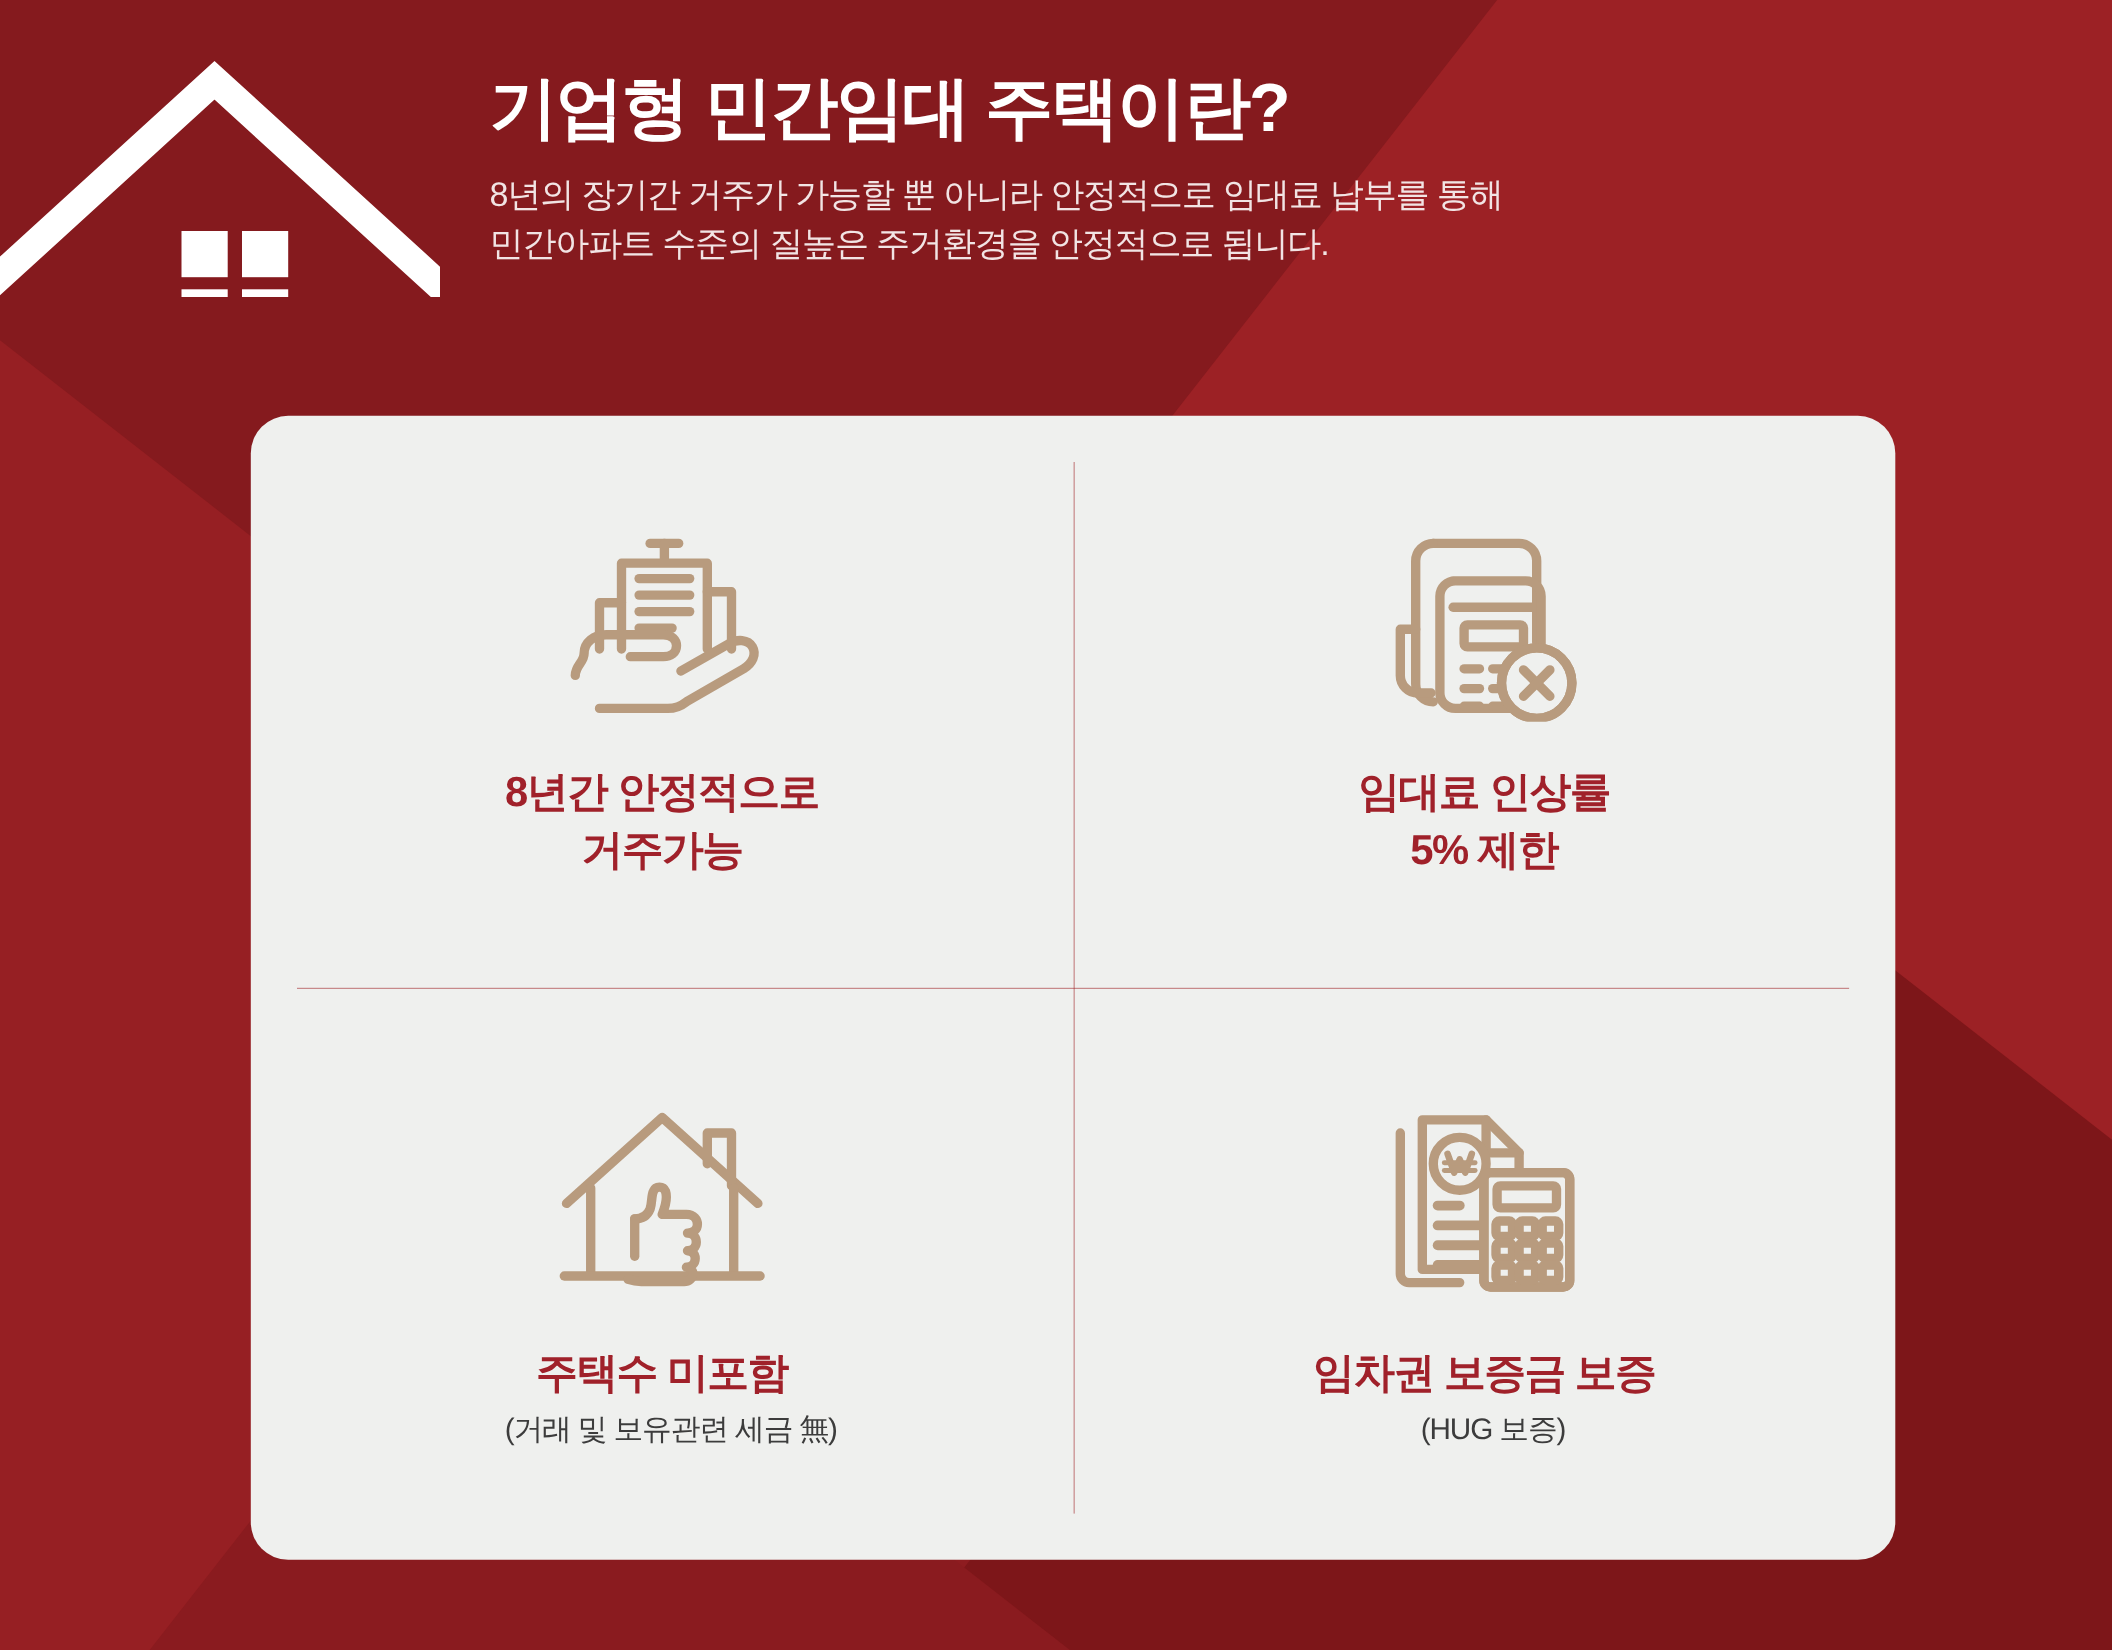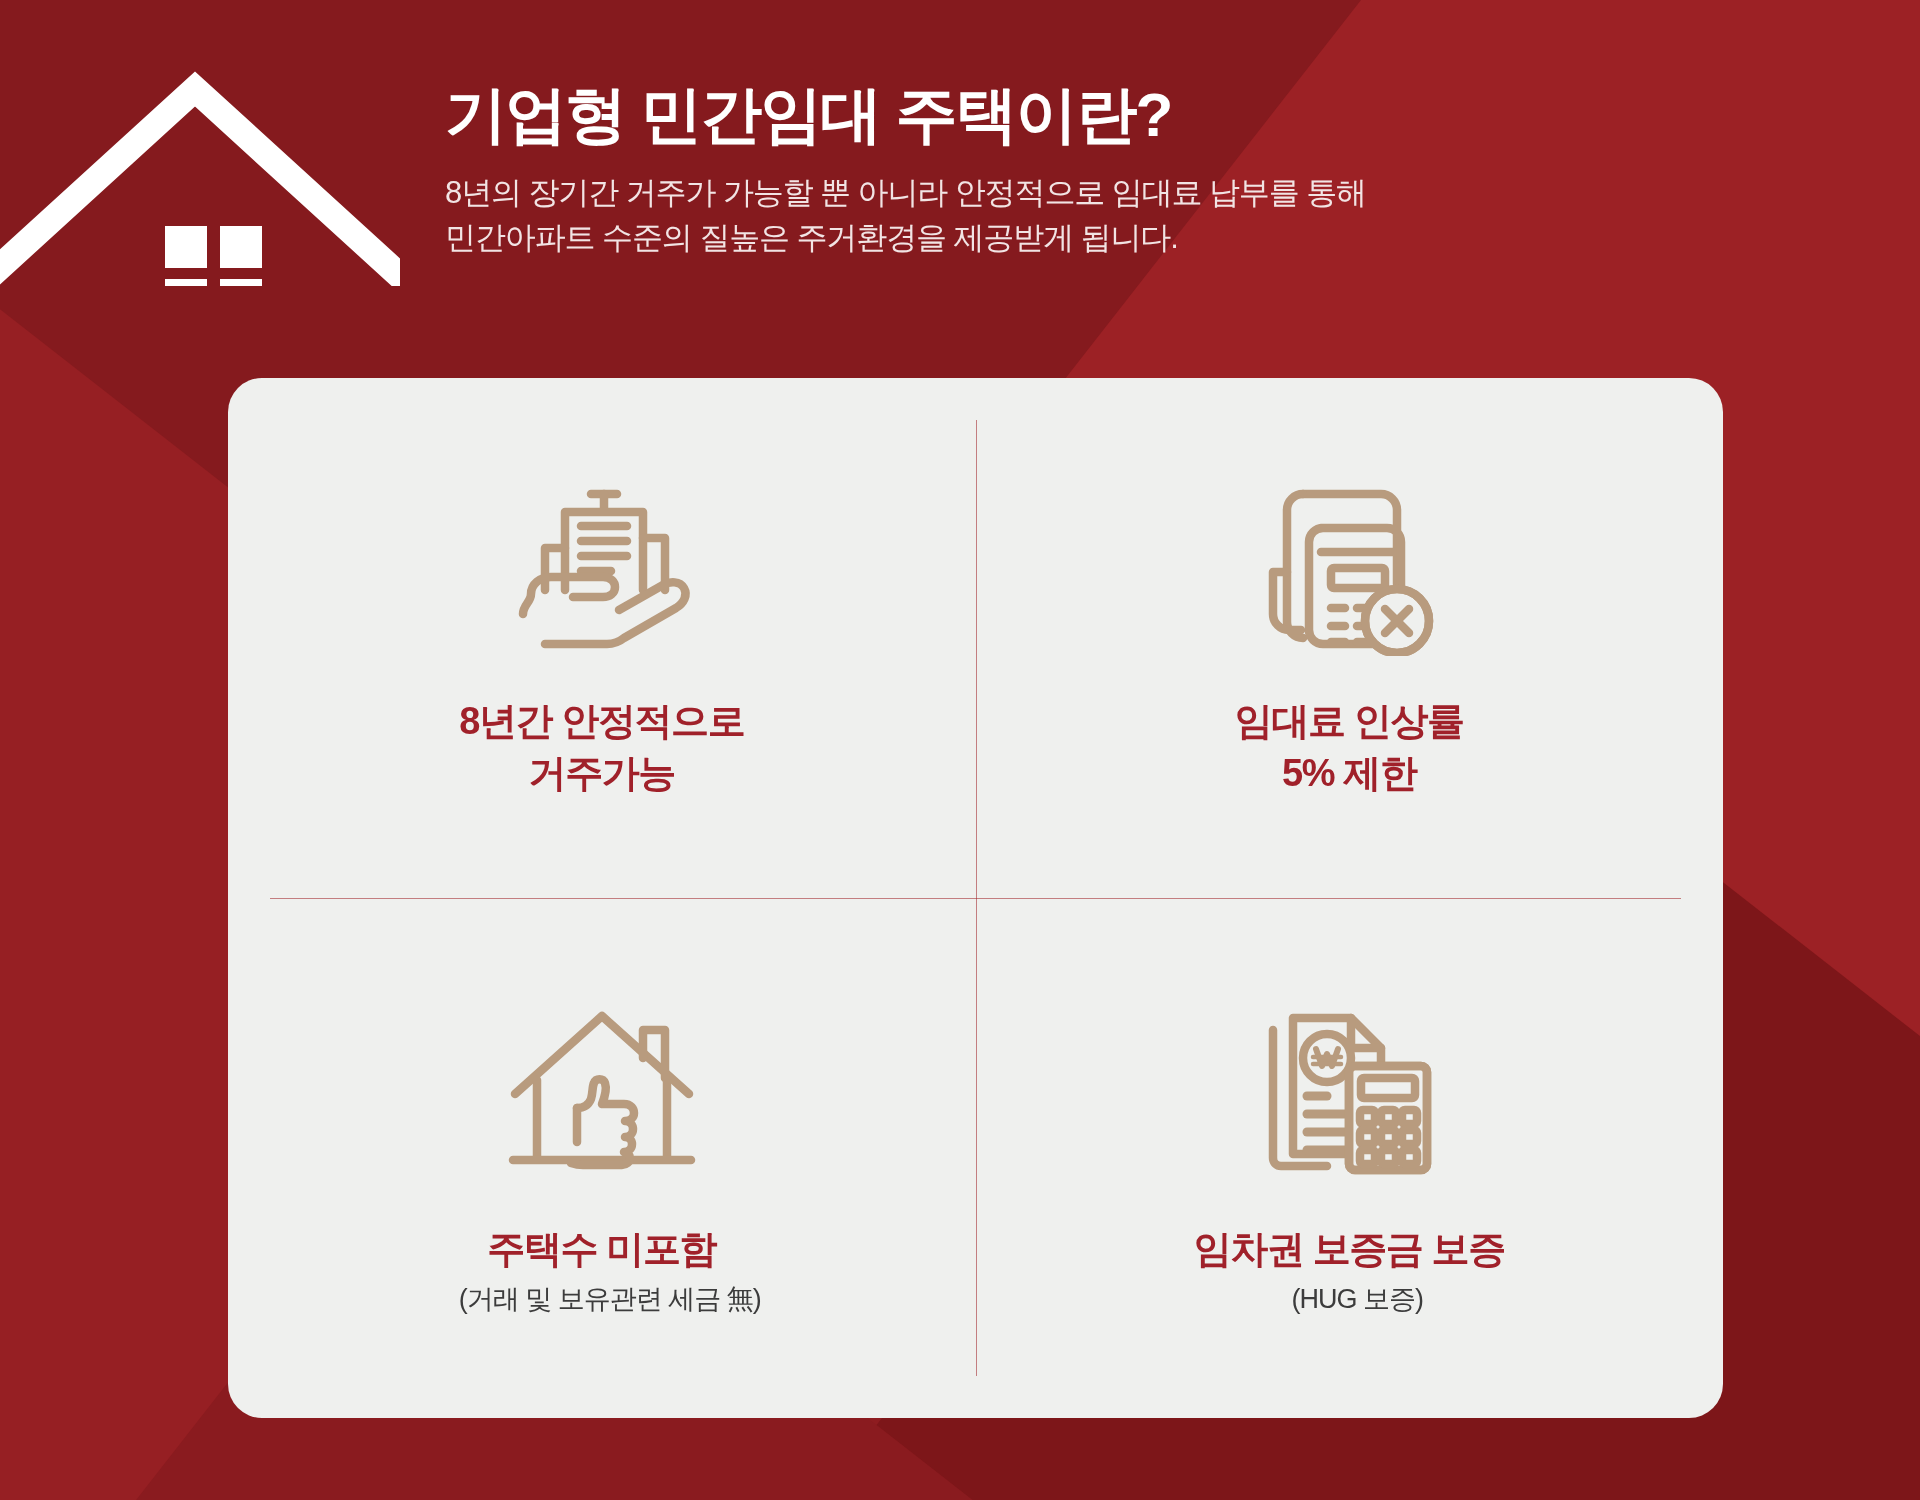--- a/index.html
+++ b/index.html
@@ -61,21 +61,21 @@
   .wedge-f {
     top:330px; left:-780px;
     width:1200px; height:1200px;
     transform:rotate(38deg);
     background:#961f23;
   }
 
   
   #header {
     position:absolute;
-    top:16px; left:0;
+    top:0; left:0;
     width:1828px;
     height:300px;
     padding-left:40px;
   }
 
   #house-logo {
     position:absolute;
     left:-20px;
     top:55px;
     width:420px;
@@ -206,21 +206,21 @@
       <rect x="240" y="155" width="42" height="42" fill="#ffffff"></rect>
       <rect x="185" y="208" width="42" height="42" fill="#ffffff"></rect>
       <rect x="240" y="208" width="42" height="42" fill="#ffffff"></rect>
     </svg>
   </div>
 
   <div id="header-text">
     <div id="page-title">기업형 민간임대 주택이란?</div>
     <div id="subtitle">
       <div>8년의 장기간 거주가 가능할 뿐 아니라 안정적으로 임대료 납부를 통해</div>
-      <div>민간아파트 수준의 질높은 주거환경을 제공받게 됩니다.</div>
+      <div>민간아파트 수준의 질높은 주거환경을 안정적으로 됩니다.</div>
     </div>
   </div>
 
 </div>
 
 <div id="feature-card">
 
   <div id="quad-grid">
 
     <div class="quad">

